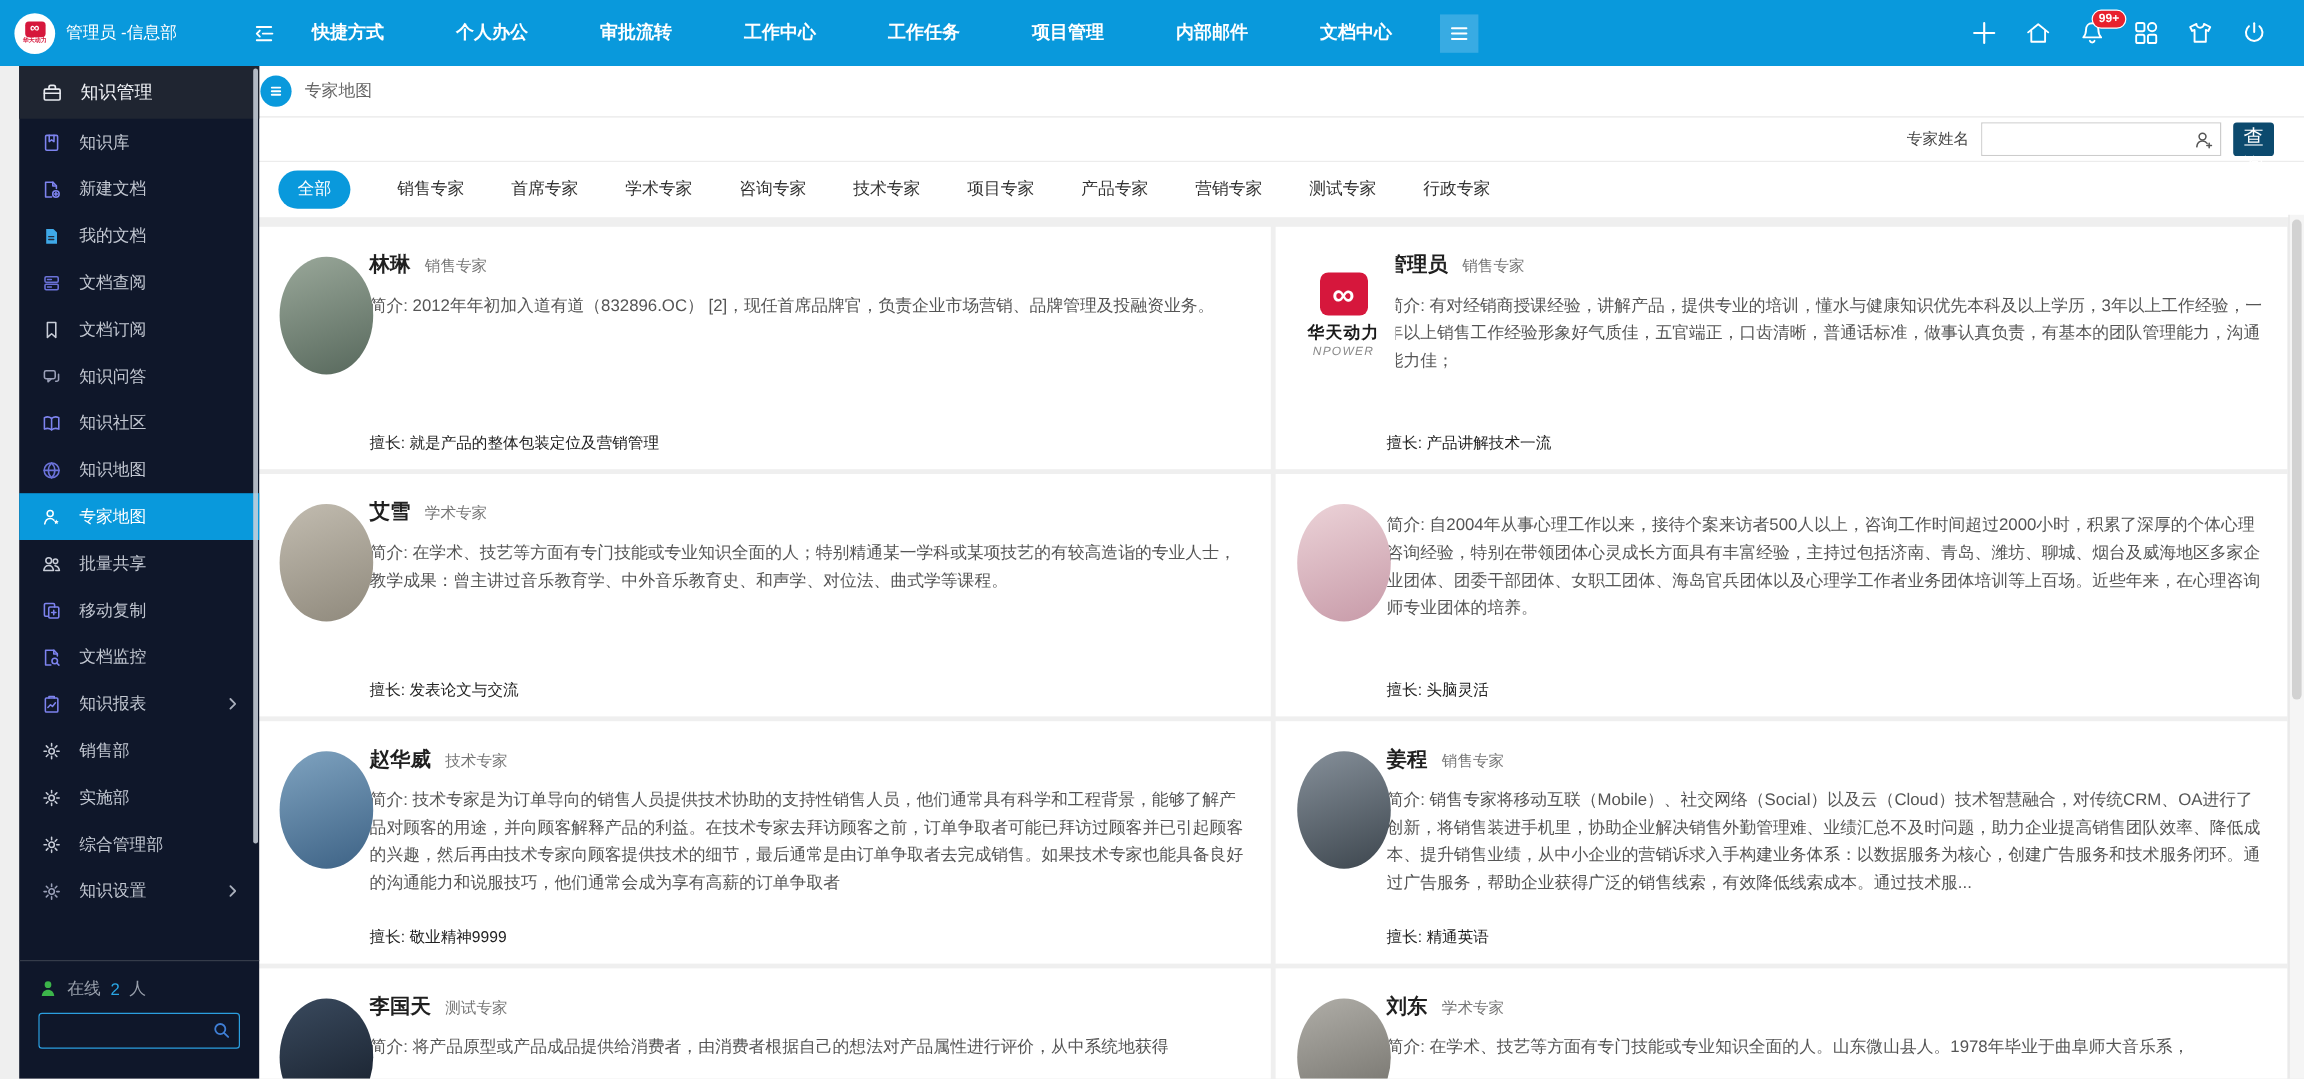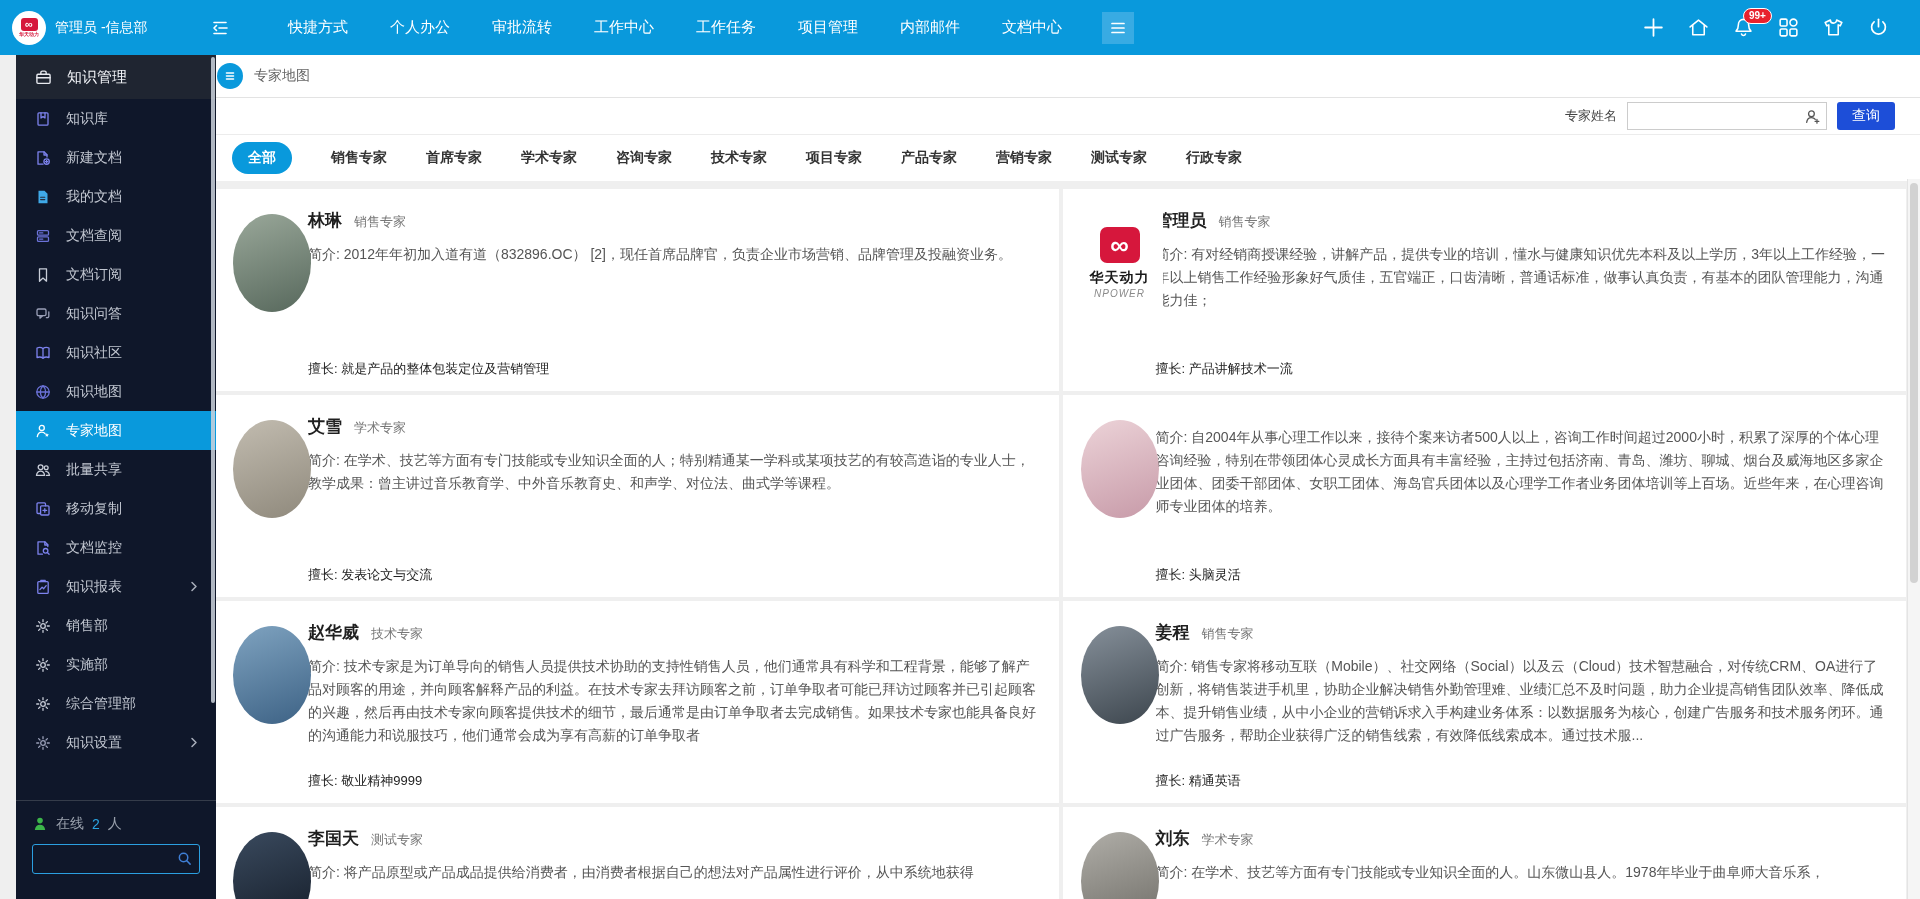--- a/index.html
+++ b/index.html
@@ -11,21 +11,21 @@
   .icn svg { width:100%; height:100%; display:block; }
 
   
   .topbar { position:absolute; top:0; left:0; width:1920px; height:55px; background:#0999dc; display:flex; align-items:center; z-index:30; }
   .brand { flex:0 0 200px; display:flex; align-items:center; gap:9px; padding-left:12px; box-sizing:border-box; }
   .logo { width:34px; height:34px; border-radius:50%; background:#fff; display:flex; flex-direction:column; align-items:center; justify-content:center; }
   .logo-sq { width:17px; height:13px; background:#d6173c; border-radius:3px; color:#fff; font-size:11px; line-height:12px; text-align:center; font-weight:bold; }
   .logo-txt { font-size:5px; color:#d6173c; font-weight:bold; line-height:6px; }
   .brand-title { color:#fff; font-size:14px; white-space:nowrap; }
   .collapse { margin-left:10px; width:22px; height:22px; color:#fff; cursor:pointer; }
-  .topnav { display:flex; gap:42px; margin-left:56px; }
+  .topnav { display:flex; gap:60px; margin-left:28px;font-weight:bold; }
   .nav-item { color:#fff; font-size:15px; cursor:pointer; white-space:nowrap; }
   .menu-btn { width:32px; height:32px; background:#38abe3; margin-left:40px; display:flex; align-items:center; justify-content:center; cursor:pointer; }
   .menu-btn .icn { width:18px; height:18px; color:#fff; }
   .top-icons { margin-left:auto; margin-right:30px; display:flex; gap:22px; align-items:center; }
   .top-icon { width:23px; height:23px; color:#fff; position:relative; cursor:pointer; }
   .badge { position:absolute; top:-8px; left:11px; background:#e8212d; color:#fff; font-size:10px; font-weight:bold; padding:1px 5px; border-radius:9px; border:1px solid #fff; white-space:nowrap; line-height:12px; }
 
   
   .sidebar { position:absolute; top:55px; left:16px; width:200px; height:844px; background:#0f172a; z-index:20; }
   .side-header { height:44px; background:#1f2531; display:flex; align-items:center; gap:15px; padding-left:19px; color:#f2f4f8; font-size:15px; }
@@ -47,22 +47,22 @@
   .main { position:absolute; left:200px; top:55px; width:1720px; height:844px; background:#efefef; overflow:hidden; }
   .crumb { height:42px; background:#fff; border-bottom:1px solid #e3e3e3; display:flex; align-items:center; padding-left:17px; gap:11px; }
   .crumb-icon { width:26px; height:26px; border-radius:50%; background:#0999dc; display:flex; align-items:center; justify-content:center; color:#fff; }
   .crumb-icon svg { width:14px; height:14px; }
   .crumb-title { font-size:14px; color:#666; }
   .searchbar { height:36px; background:#fff; border-bottom:1px solid #ececec; display:flex; align-items:center; justify-content:flex-end; padding-right:25px; gap:10px; }
   .searchbar label { font-size:13px; color:#444; }
   .name-input { width:200px; height:28px; border:1px solid #ccc; position:relative; background:#fff; box-sizing:border-box; }
   .name-input input { width:100%; height:100%; border:none; outline:none; padding:0 26px 0 8px; box-sizing:border-box; font-size:13px; }
   .name-input .icn { position:absolute; right:5px; top:5px; width:17px; height:17px; color:#555; cursor:pointer; }
-  .query-btn { width:58px; height:28px; background:#1d4ed8; color:#fff; font-size:14px; border:none; border-radius:3px; cursor:pointer; }
-  .tabs { height:46px; background:#fff; display:flex; align-items:center; padding-left:32px; gap:39px;font-weight:bold; }
+  .query-btn { width:34px; height:28px; background:#0c4a6e; color:#fff; font-size:17px; border:none; border-radius:3px; cursor:pointer; }
+  .tabs { height:46px; background:#fff; display:flex; align-items:center; padding-left:32px; gap:39px; }
   .tab { font-size:14px; color:#333; cursor:pointer; white-space:nowrap; }
   .tab.active { background:#0999dc; color:#fff; padding:7px 16px; border-radius:17px; }
 
   .cards { margin:8px 14px 0 15px; display:grid; grid-template-columns:1fr 1fr; gap:4px; grid-auto-rows:202px; }
   .card { background:#fff; position:relative; overflow:hidden; cursor:pointer; }
   .avatar { position:absolute; left:18px; top:25px; width:78px; height:98px; border-radius:50%; }
   .avatar.logo-av { border-radius:0; background:#fff; display:flex; flex-direction:column; align-items:center; justify-content:center; top:18px; left:14px; width:86px; height:112px; }
   .lg-sq { width:40px; height:36px; background:#d6173c; border-radius:7px; color:#fff; display:flex; align-items:center; justify-content:center; font-size:26px; font-weight:bold; line-height:1; }
   .lg-name { font-size:14px; font-weight:bold; color:#1a1a1a; margin-top:6px; letter-spacing:1px; }
   .lg-sub { font-size:10px; font-style:italic; color:#8a8a8a; margin-top:1px; letter-spacing:1px; }

